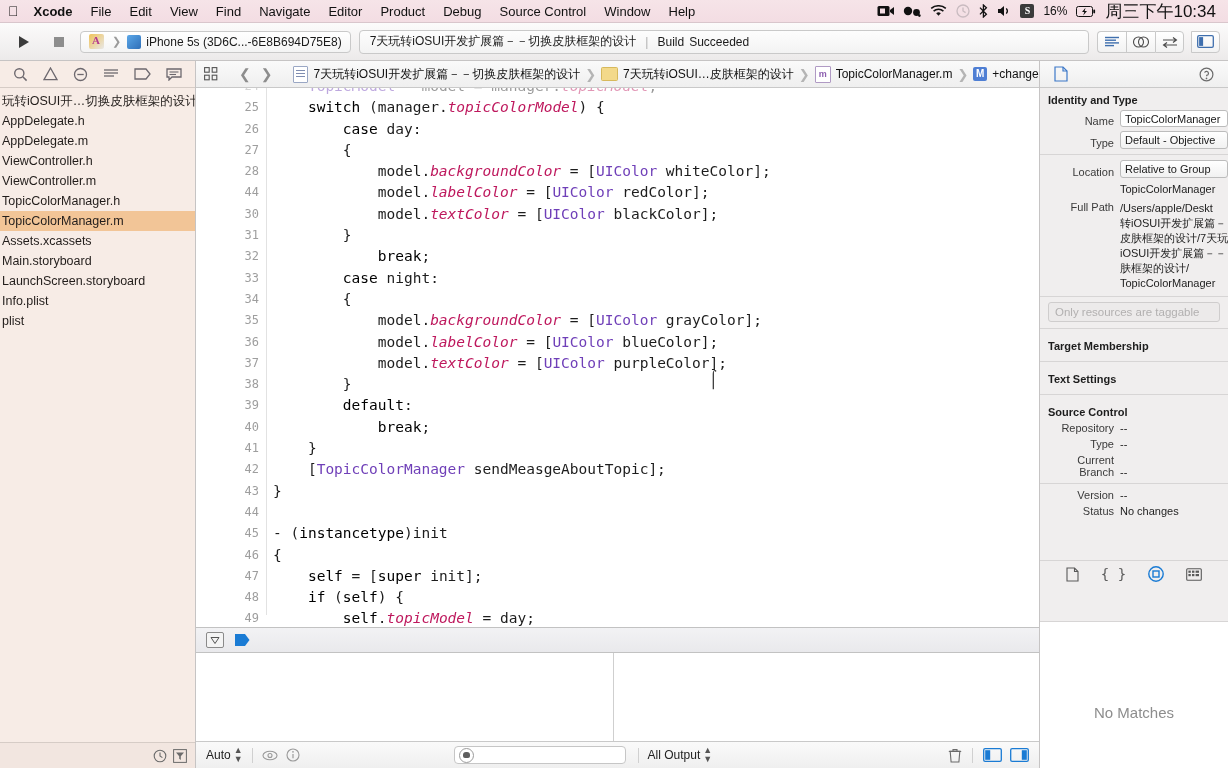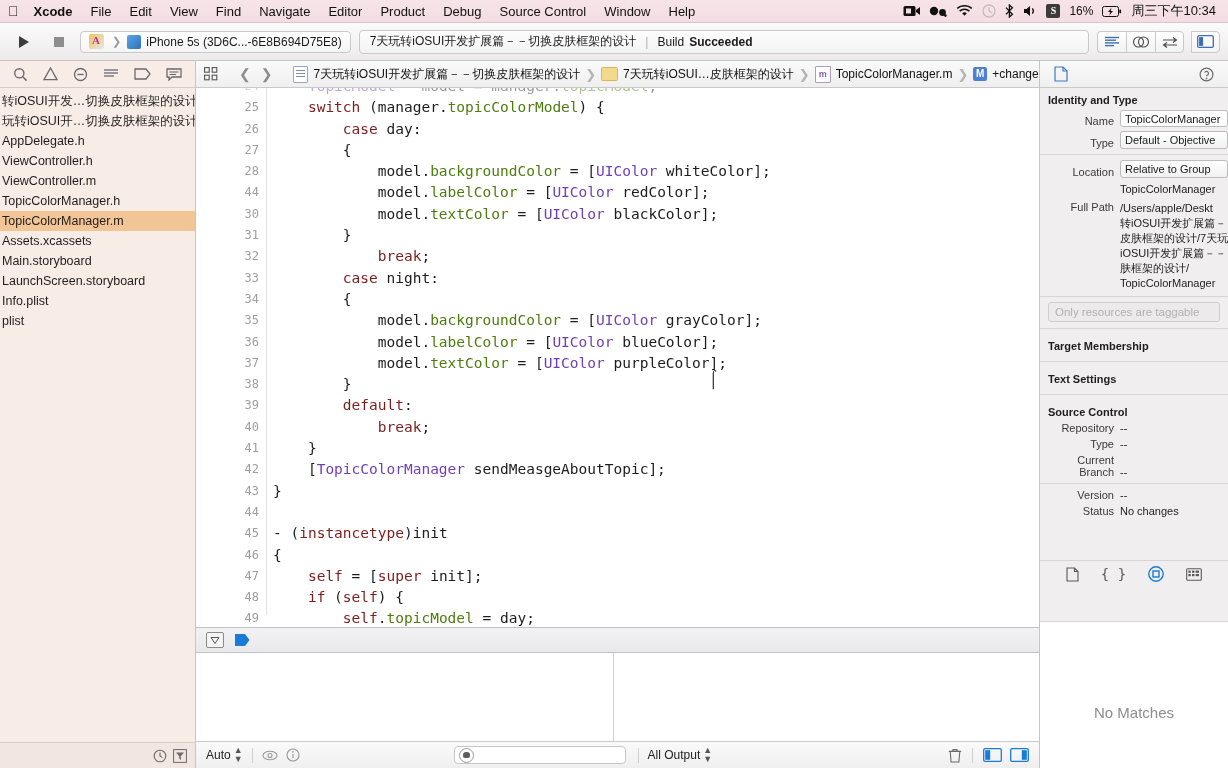--- a/index.html
+++ b/index.html
@@ -18,21 +18,21 @@
     border-bottom:1px solid #d9c6cc;
     display:flex;align-items:center;box-sizing:border-box;padding:0 8px;
   }
   .menubar .apple{font-size:14px;margin-right:6px;color:#111;}
   .mi{font-size:13px;color:#111;padding:0 9px;line-height:23px;white-space:nowrap;}
   .mi.bold{font-weight:bold;}
   .menuright{margin-left:auto;display:flex;align-items:center;gap:9px;padding-right:4px;}
   .menuright .si{font-size:13px;color:#111;line-height:23px;}
   .menuright .si.dim{color:#b9abb0;}
   .batt{font-size:12px;color:#111;}
-  .clock{font-size:13px;color:#111;white-space:nowrap;}
+  .clock{font-size:17px;color:#111;white-space:nowrap;}
   .sogou{
     display:inline-block;width:14px;height:14px;border-radius:2px;background:#3b3b3b;
     color:#fff;font-size:10px;font-weight:bold;text-align:center;line-height:14px;
     font-family:"Liberation Serif",serif;
   }
 
   
   .toolbar{
     position:absolute;left:0;top:23px;width:1228px;height:38px;
     background:linear-gradient(to bottom,#fcfbfb,#eceaea);
@@ -62,21 +62,21 @@
   .devicon{
     display:inline-block;width:14px;height:14px;border-radius:2px;
     background:linear-gradient(135deg,#5ba7e8,#2f6fb8);margin-right:5px;
   }
   .statusbar{
     flex:1;height:24px;background:linear-gradient(to bottom,#fdfdfd,#f3f3f3);
     border:1px solid #c9c9c9;border-radius:4px;display:flex;align-items:center;
     padding:0 10px;box-sizing:border-box;margin-right:8px;font-size:12px;overflow:hidden;
   }
   .statusbar .sep{color:#b0b0b0;margin:0 9px;}
-  .statusbar .bold{font-weight:bold;}
+  .statusbar .bold{font-weight:normal;}
   .tbgroup{display:flex;align-items:center;}
   .tbg-btn{
     width:29px;height:22px;display:flex;align-items:center;justify-content:center;
     background:linear-gradient(to bottom,#ffffff,#f2f2f2);border:1px solid #c9c9c9;
     border-right:none;box-sizing:border-box;
   }
   .tbg-btn:first-child{border-radius:4px 0 0 4px;}
   .tbg-btn:last-child{border-radius:0 4px 4px 0;border-right:1px solid #c9c9c9;}
   .tbgroup.spaced{margin-left:7px;}
 
@@ -132,22 +132,22 @@
     font-family:"DejaVu Sans Mono","Liberation Mono",monospace;
     font-size:12px;color:#9e9e9e;box-sizing:border-box;
   }
   .code{
     position:absolute;left:41px;top:0;right:0;height:100%;
     font-family:"DejaVu Sans Mono","Liberation Mono",monospace;
     font-size:14.5px;line-height:21.3px;white-space:pre;color:#1d1d1d;
     padding-left:5px;box-sizing:border-box;
   }
   .code .ln{height:21.3px;}
-  .kw{color:#7f1d1d;}        
-  .prop{color:#4d7c0f;}      
+  .kw{color:#000000;}        
+  .prop{color:#be185d;font-style:italic;}      
   .cls{color:#6f3fb8;}       
   .pln{color:#1d1d1d;}
   .fadeline{opacity:.45;}
   .ibeam{position:absolute;left:481px;top:281px;color:#333;font-size:17px;font-family:"Liberation Serif",serif;}
 
   
   .debugbar{
     position:absolute;left:196px;top:627px;width:843px;height:26px;
     background:linear-gradient(to bottom,#f2f2f4,#e9e9ec);
     border-top:1px solid #c2c2c2;border-bottom:1px solid #c2c2c2;
@@ -383,27 +383,27 @@
       <span class="ni">
         <svg width="16" height="13" viewBox="0 0 16 13">
             <path d="M1 1 H15 V9 H6 L3 12 V9 H1 Z" stroke="#55525a" stroke-width="1.3" fill="none"></path>
             <line x1="3.5" y1="4" x2="12.5" y2="4" stroke="#55525a" stroke-width="1.1"></line>
             <line x1="3.5" y1="6.5" x2="10" y2="6.5" stroke="#55525a" stroke-width="1.1"></line>
           </svg>
       </span>
     </div>
     <div class="navlist">
       <div class="navrow">
-          <span class="lbl">转iOSUI开发…切换皮肤框架的设计</span>
-        </div>
-      <div class="navrow">
           <span class="lbl">玩转iOSUI开…切换皮肤框架的设计</span>
         </div>
       <div class="navrow">
           <span class="lbl">AppDelegate.h</span>
+        </div>
+      <div class="navrow">
+          <span class="lbl">AppDelegate.m</span>
         </div>
       <div class="navrow">
           <span class="lbl">ViewController.h</span>
         </div>
       <div class="navrow">
           <span class="lbl">ViewController.m</span>
         </div>
       <div class="navrow">
           <span class="lbl">TopicColorManager.h</span>
         </div>

